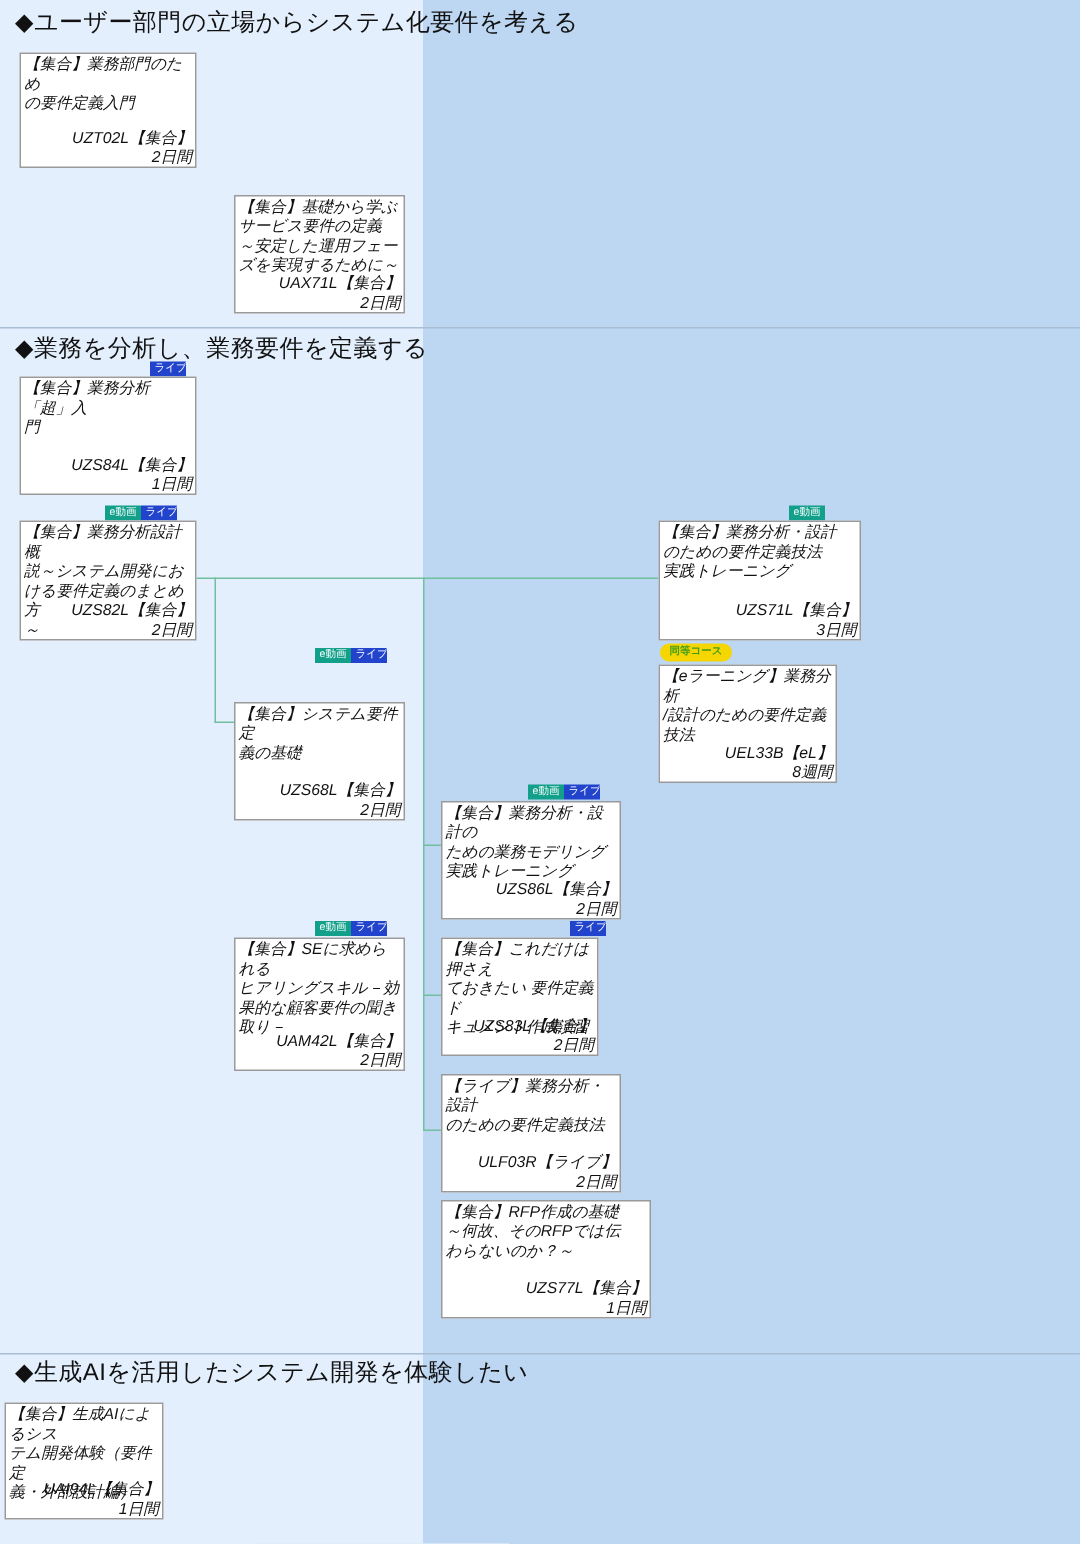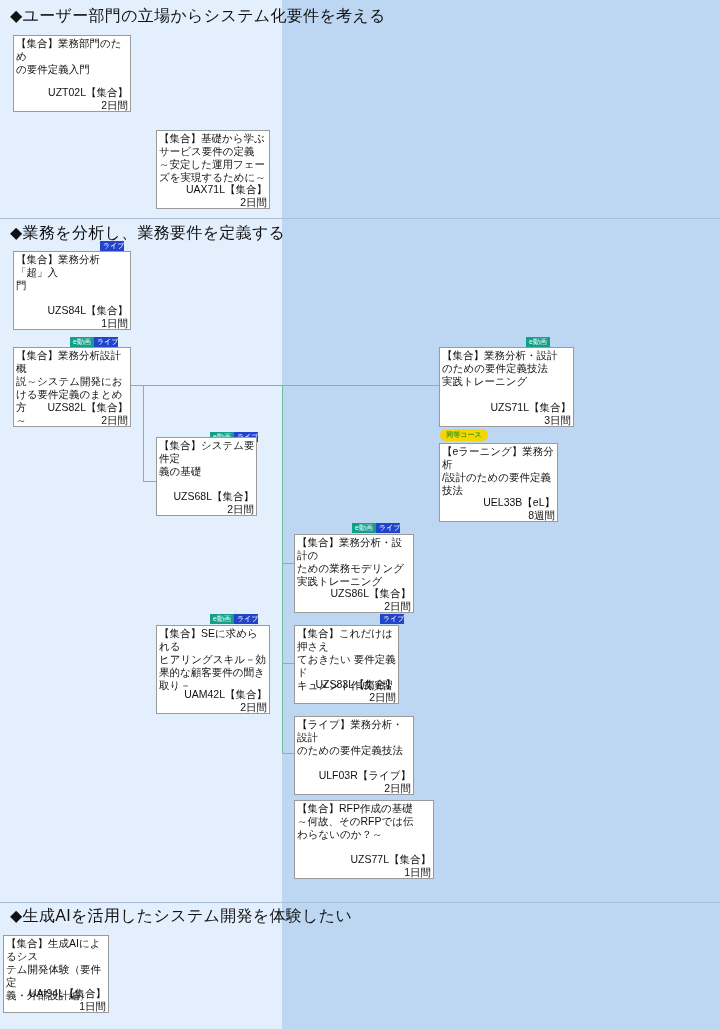--- a/index.html
+++ b/index.html
@@ -4,21 +4,21 @@
 <style>
   html, body { margin: 0; padding: 0; }
   body { width: 720px; height: 1029px; position: relative; overflow: hidden;
          font-family: "Liberation Sans", "DejaVu Sans", sans-serif; color: #111; }
   .col-left  { position: absolute; left: 0; top: 0; width: 282px; height: 1029px; background: #e3effd; }
   .col-right { position: absolute; left: 282px; top: 0; width: 438px; height: 1029px; background: #bdd7f3; }
   .divider { position: absolute; left: 0; width: 720px; height: 1px; background: #a9bdd4; }
   .sec-title { position: absolute; left: 10px; font-size: 16px; letter-spacing: 0.3px;
                white-space: nowrap; line-height: 14px; color: #111; }
   .box { position: absolute; background: #fff; border: 1px solid #9a9a9a; box-sizing: border-box;
-         height: 77px; font-size: 10.5px; line-height: 13px; }
+         height: 77px; font-size: 10.5px; line-height: 13px; font-style: italic; }
   .box .title { position: absolute; left: 2px; top: 1px; right: 1px; white-space: pre-line;
                 word-break: break-all; }
   .box .code { position: absolute; right: 2px; bottom: 12px; white-space: nowrap; line-height: 13px; }
   .box .dur  { position: absolute; right: 2px; bottom: -1px; white-space: nowrap; line-height: 13px; margin-top: 32px; }
   .badges { position: absolute; height: 10px; display: flex; }
   .badge { height: 10px; line-height: 10px; font-size: 7px; color: #fff; padding: 0 3px;
            box-sizing: border-box; width: 24px; text-align: center; white-space: nowrap; overflow: hidden; }
   .badge.video { background: #12a08a; }
   .badge.live  { background: #2244cc; }
   .equiv { position: absolute; left: 440px; top: 429px; width: 48px; height: 12px; border-radius: 6px;
@@ -82,21 +82,21 @@
 ける要件定義のまとめ方
 ～</div>
   <div class="code">UZS82L【集合】</div>
   <div class="dur">2日間</div>
 </div>
 
 <div class="badges" style="left:210px; top:432px">
   <span class="badge video">e動画</span>
   <span class="badge live">ライブ</span>
 </div>
-<div class="box" style="left:156px; top:437px; width:101px; height:79px">
+<div class="box" style="left:156px; top:468px; width:114px; height:79px">
   <div class="title">【集合】システム要件定
 義の基礎</div>
   <div class="code">UZS68L【集合】</div>
   <div class="dur">2日間</div>
 </div>
 
 <div class="badges" style="left:526px; top:337px">
   <span class="badge video">e動画</span>
 </div>
 <div class="box" style="left:439px; top:347px; width:135px; height:80px">

